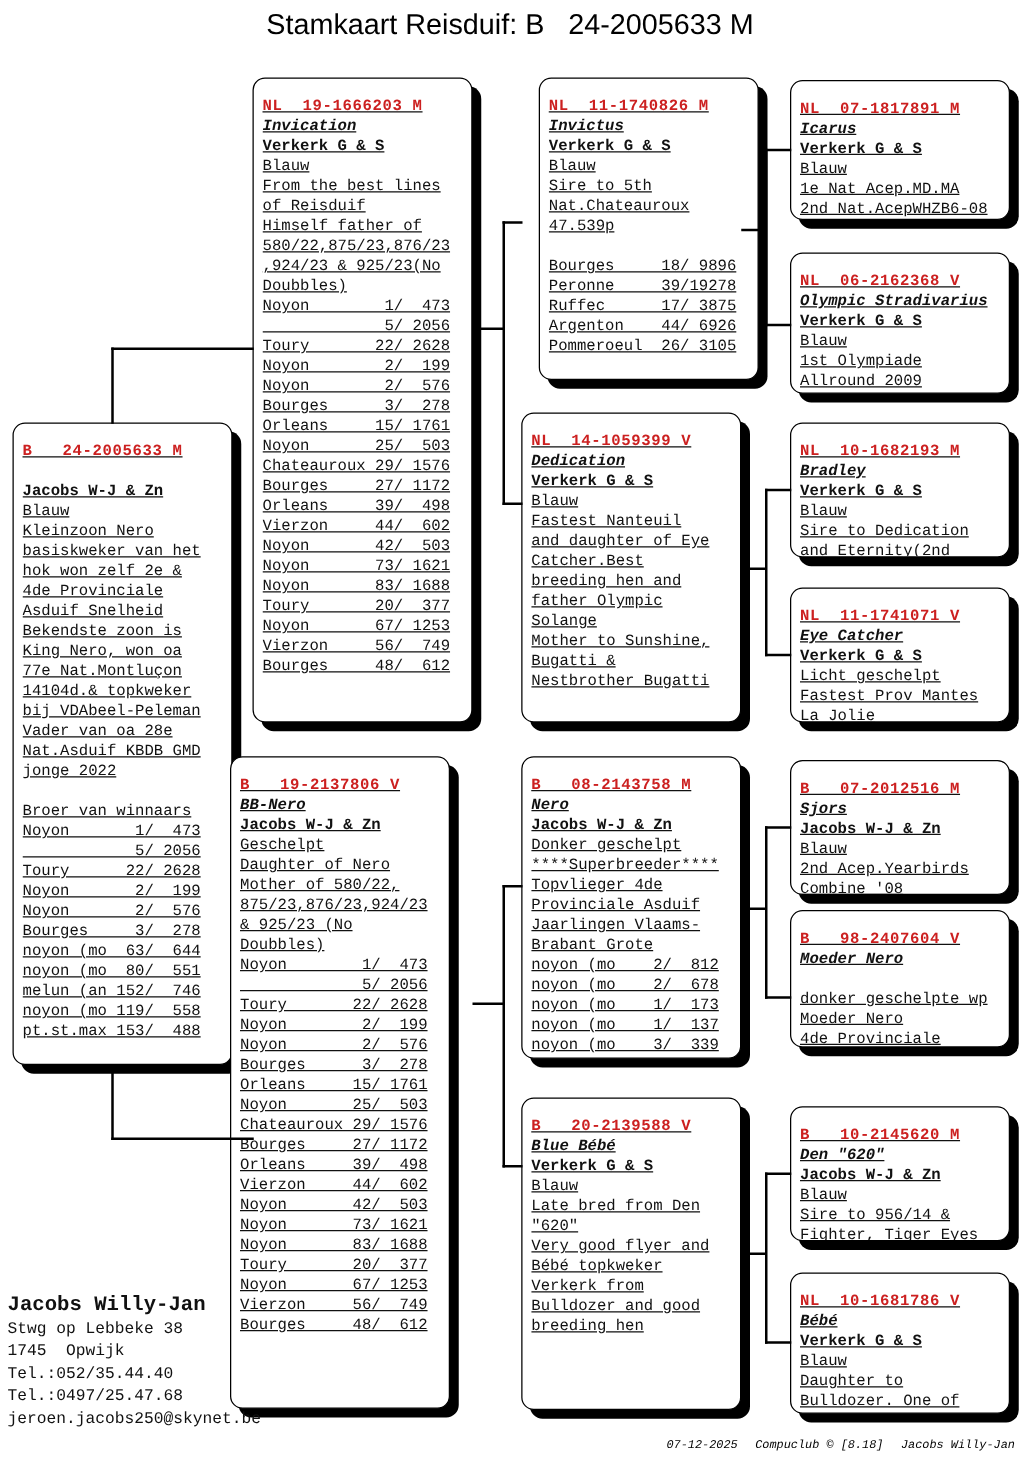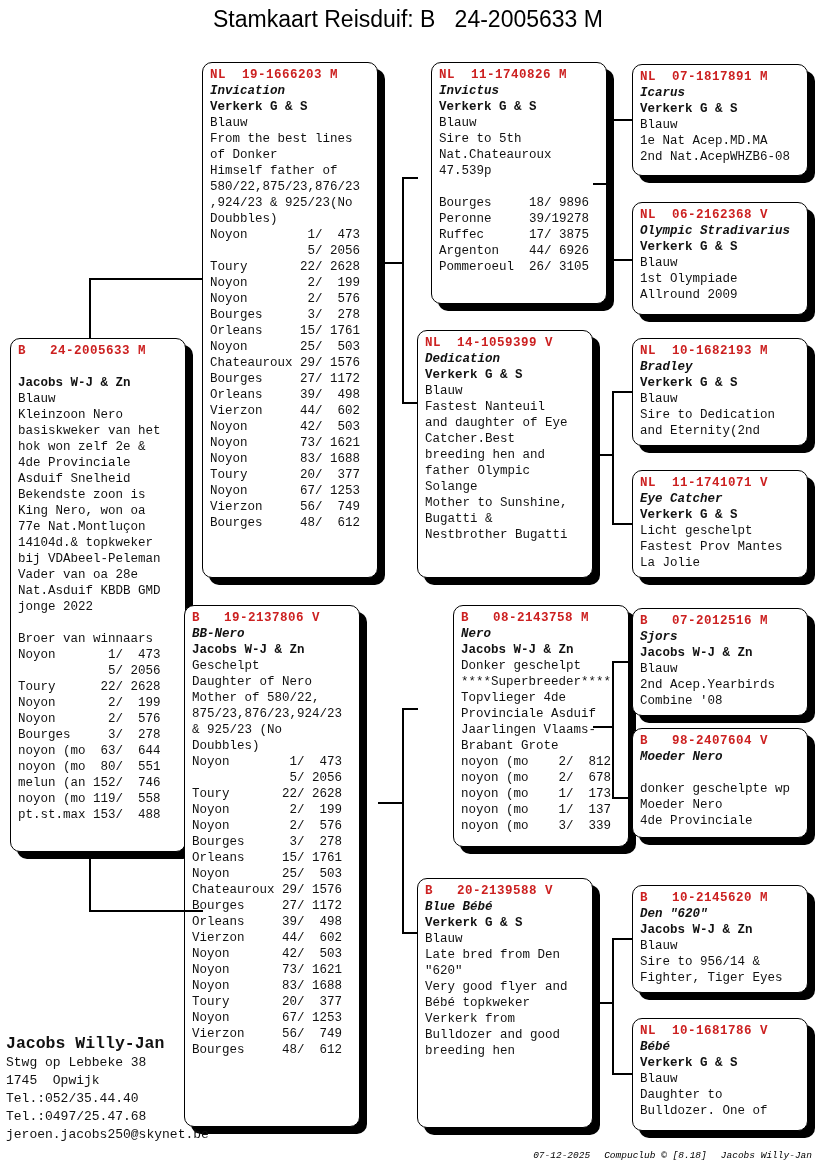--- a/index.html
+++ b/index.html
@@ -2,22 +2,22 @@
 <html style="--ring-red: #cc2020;"><head>
 <meta charset="utf-8">
 <style>
   html,body{margin:0;padding:0;background:#fff;}
   .page{position:relative;width:816px;height:1172px;background:#fff;overflow:hidden;
         font-family:"Liberation Mono","DejaVu Sans Mono",monospace;color:#111;}
   .title{position:absolute;top:6px;left:0;width:100%;text-align:center;
          font-family:"Liberation Sans","DejaVu Sans",sans-serif;font-size:23px;
          color:#000;white-space:pre;}
   .pbox{position:absolute;background:#fff;border:1.5px solid #000;border-radius:10px;
-        box-shadow:7px 7px 0 #000;padding:4px 7px;font-size:12.5px;line-height:16px;
-        overflow:hidden;box-sizing:border-box;}
+        box-shadow:7px 7px 0 #000;padding:14px 7px;font-size:12.5px;line-height:16px;
+        overflow:hidden;box-sizing:border-box;text-decoration:underline;}
   .ring{color:var(--ring-red,#cc2020);font-weight:bold;white-space:pre;height:16px;letter-spacing:.5px;}
   .ln{height:16px;white-space:pre;overflow:hidden;}
   .nm{font-weight:bold;font-style:italic;}
   .ow{font-weight:bold;}
   .cl{position:absolute;background:#000;}
   .owner-block{position:absolute;left:6px;top:1033px;}
   .owner-name{font-weight:bold;font-size:16.5px;line-height:21px;white-space:pre;}
   .owner-line{font-size:13px;line-height:18px;white-space:pre;}
   .footer{position:absolute;top:1139px;right:4px;font-size:9.5px;font-style:italic;white-space:pre;color:#000;}
   .footer span{padding-left:14px;}
@@ -61,21 +61,21 @@
       <div class="ln">noyon (mo 119/  558</div>
       <div class="ln">pt.st.max 153/  488</div>
     </div>
 
   <div class="pbox" style="left:202px;top:62px;width:176px;height:516px;">
       <div class="ring">NL  19-1666203 M</div>
       <div class="ln nm">Invication</div>
       <div class="ln ow">Verkerk G &amp; S</div>
       <div class="ln">Blauw</div>
       <div class="ln">From the best lines</div>
-      <div class="ln">of Donker</div>
+      <div class="ln">of Reisduif</div>
       <div class="ln">Himself father of</div>
       <div class="ln">580/22,875/23,876/23</div>
       <div class="ln">,924/23 &amp; 925/23(No</div>
       <div class="ln">Doubbles)</div>
       <div class="ln">Noyon        1/  473</div>
       <div class="ln">             5/ 2056</div>
       <div class="ln">Toury       22/ 2628</div>
       <div class="ln">Noyon        2/  199</div>
       <div class="ln">Noyon        2/  576</div>
       <div class="ln">Bourges      3/  278</div>
@@ -147,21 +147,21 @@
       <div class="ln">Fastest Nanteuil</div>
       <div class="ln">and daughter of Eye</div>
       <div class="ln">Catcher.Best</div>
       <div class="ln">breeding hen and</div>
       <div class="ln">father Olympic</div>
       <div class="ln">Solange</div>
       <div class="ln">Mother to Sunshine,</div>
       <div class="ln">Bugatti &amp;</div>
       <div class="ln">Nestbrother Bugatti</div>
     </div>
-  <div class="pbox" style="left:417px;top:605px;width:176px;height:242px;margin-left:36px;">
+  <div class="pbox" style="left:417px;top:605px;width:176px;height:242px;">
       <div class="ring">B   08-2143758 M</div>
       <div class="ln nm">Nero</div>
       <div class="ln ow">Jacobs W-J &amp; Zn</div>
       <div class="ln">Donker geschelpt</div>
       <div class="ln">****Superbreeder****</div>
       <div class="ln">Topvlieger 4de</div>
       <div class="ln">Provinciale Asduif</div>
       <div class="ln">Jaarlingen Vlaams-</div>
       <div class="ln">Brabant Grote</div>
       <div class="ln">noyon (mo    2/  812</div>

